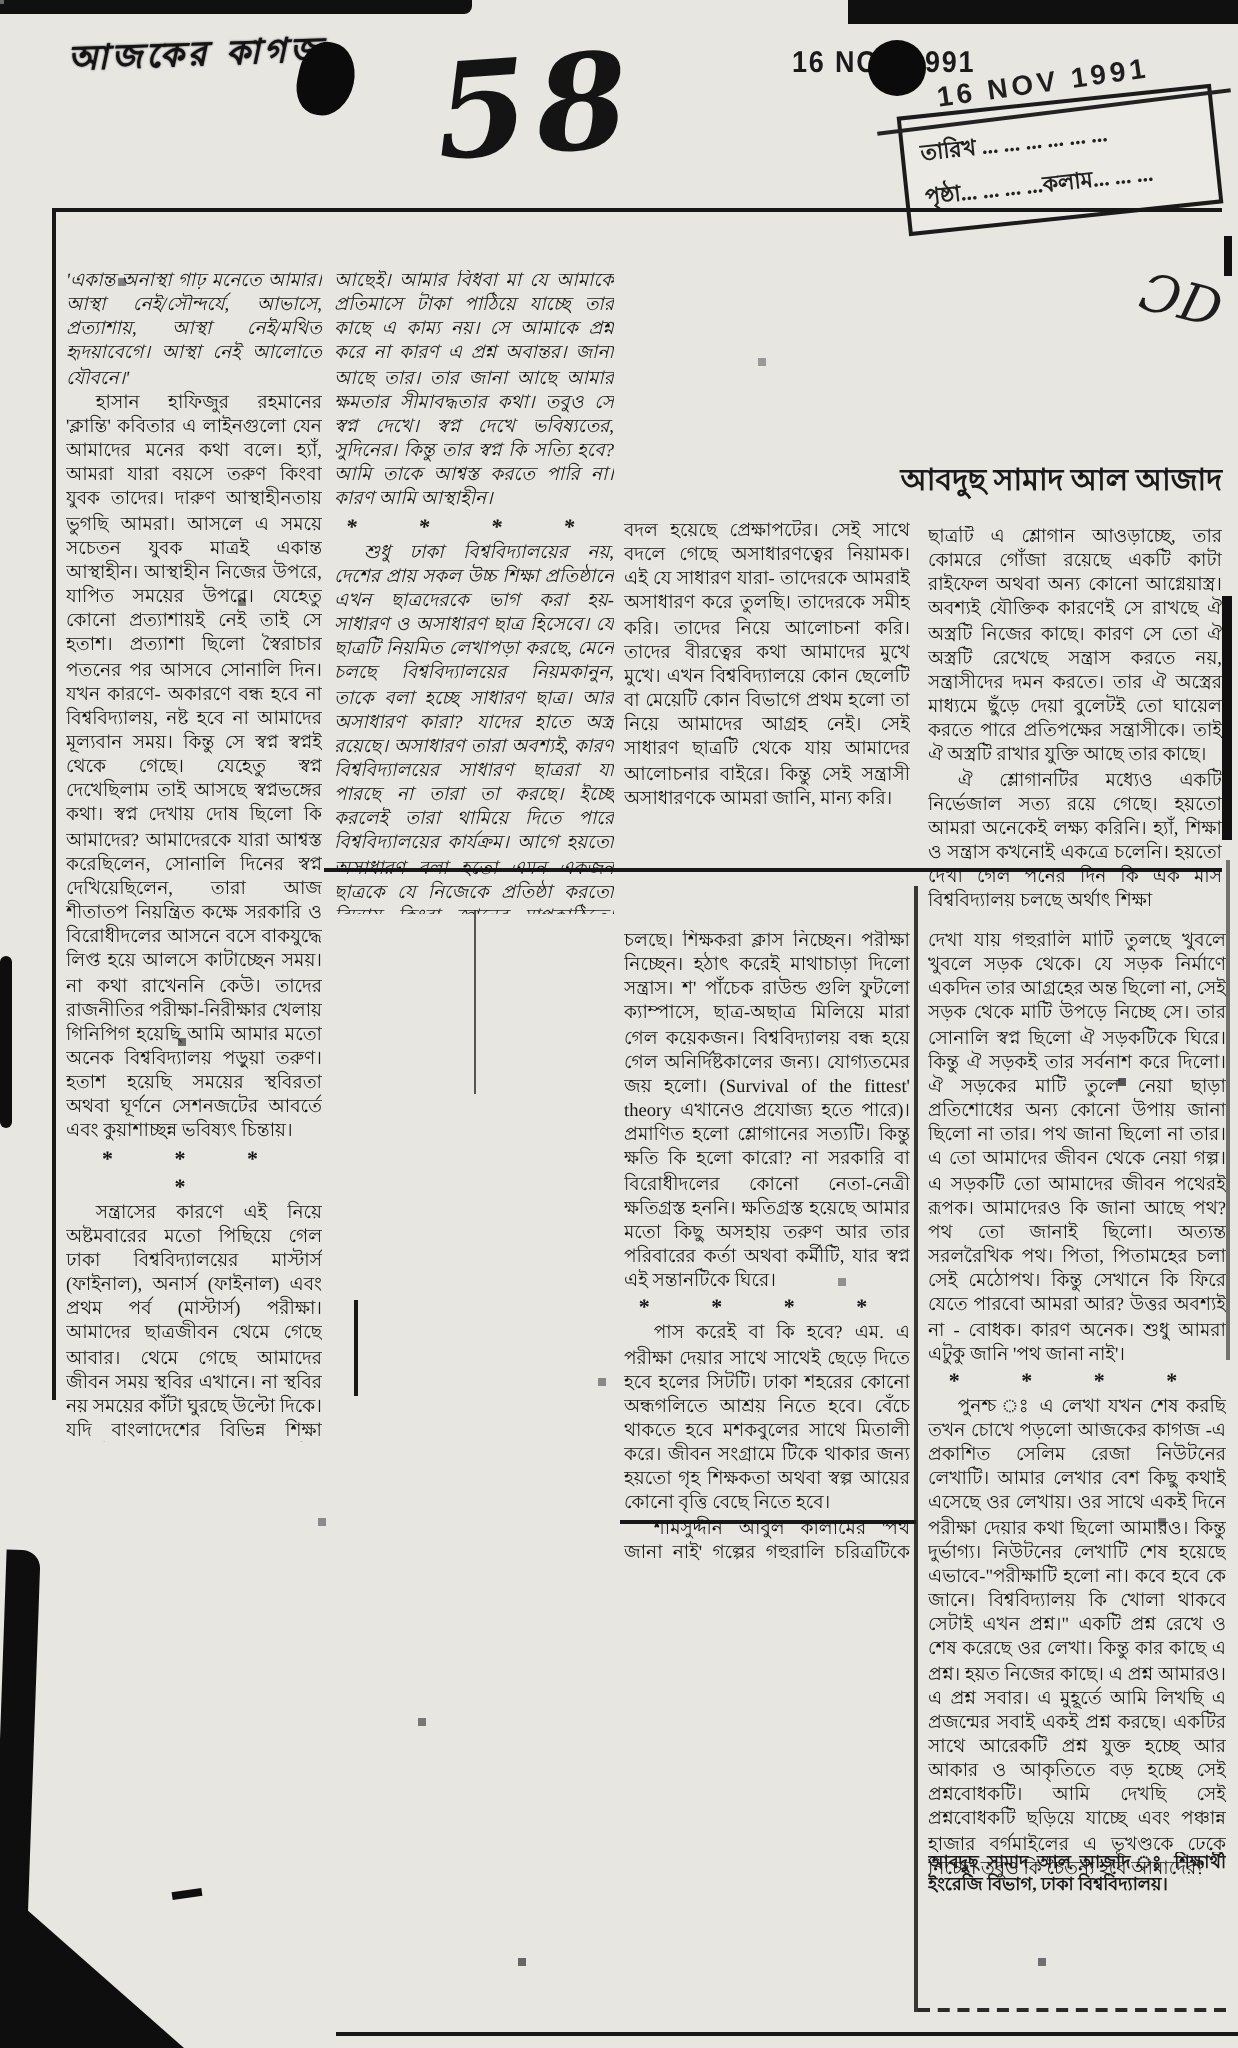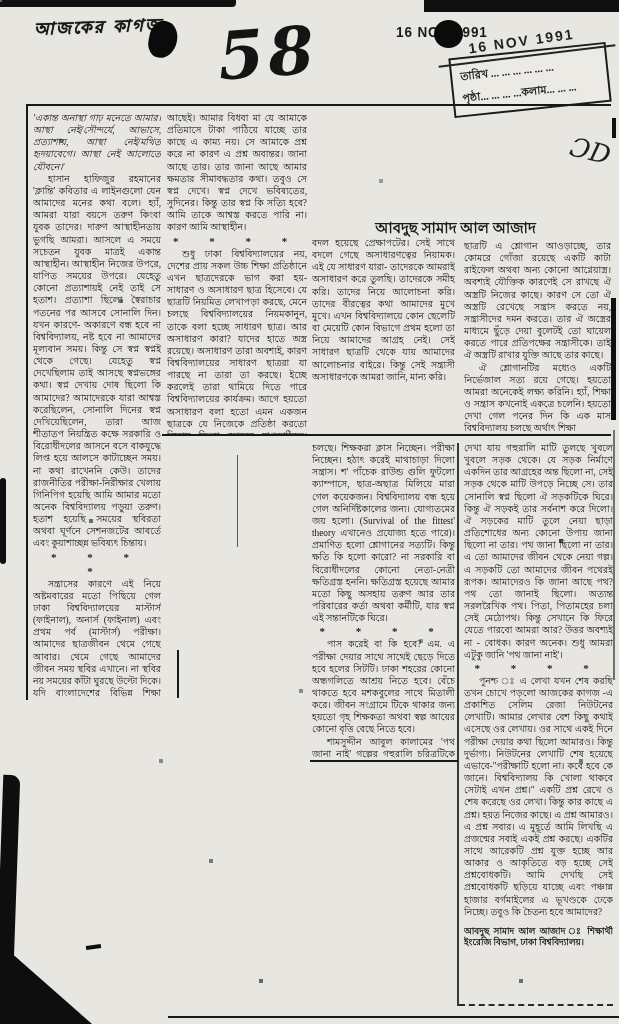--- a/index.html
+++ b/index.html
@@ -32,25 +32,25 @@
   #stamp-strike{position:absolute;left:438px;top:55px;width:178px;height:2px;background:#232323;transform:rotate(-7deg);}
   #margin-scribble{position:absolute;left:570px;top:136px;font-size:26px;transform:rotate(14deg);color:#1d1d1d;}
   
   .rule{position:absolute;background:#181818;}
   #kicker-box{position:absolute;left:300px;top:108px;width:309px;height:38px;border:2px solid #111;
     box-sizing:border-box;padding:3px;}
   #kicker-bar{width:100%;height:100%;background:#0b0b0b;color:#efeeea;display:flex;
     align-items:center;justify-content:center;font-size:15px;letter-spacing:1px;}
   #headline{position:absolute;left:300px;top:146px;width:311px;text-align:center;
     font-size:46px;font-weight:bold;line-height:1.25;white-space:nowrap;}
-  #byline{position:absolute;left:300px;top:216px;width:311px;text-align:center;
+  #byline{position:absolute;left:300px;top:228px;width:311px;text-align:right;
     font-size:15px;font-weight:bold;}
   
   .col{position:absolute;font-size:9.3px;line-height:12.15px;text-align:justify;
-    overflow:hidden;color:#161616;}
+    overflow:hidden;color:#161616;margin-top:23px;}
   .col p{margin:0;text-indent:1.6em;}
   .col p.noindent{text-indent:0;}
   .col p.quote{text-indent:0;font-style:italic;}
   .sep{text-align:center;text-indent:0 !important;letter-spacing:14px;font-weight:bold;
     font-size:11px;line-height:14px;}
   #footer-note{position:absolute;left:464px;top:926px;width:149px;font-size:8.9px;
     line-height:11.4px;font-weight:bold;text-align:justify;overflow:hidden;height:82px;}
   #footer-note p{margin:0;text-indent:0;}
 </style>
 </head>
@@ -94,21 +94,21 @@
 
   <div id="byline">আবদুছ সামাদ আল আজাদ</div>
 
   <div class="col" style="left:33px;top:112px;width:128px;height:586px;">
     <p class="quote">'একান্ত অনাস্থা গাঢ় মনেতে আমার। আস্থা নেই/সৌন্দর্যে, আভাসে, প্রত্যাশায়, আস্থা নেই/মথিত হৃদয়াবেগে। আস্থা নেই আলোতে যৌবনে।'</p>
     <p>হাসান হাফিজুর রহমানের 'ক্লান্তি' কবিতার এ লাইনগুলো যেন আমাদের মনের কথা বলে। হ্যাঁ, আমরা যারা বয়সে তরুণ কিংবা যুবক তাদের। দারুণ আস্থাহীনতায় ভুগছি আমরা। আসলে এ সময়ে সচেতন যুবক মাত্রই একান্ত আস্থাহীন। আস্থাহীন নিজের উপরে, যাপিত সময়ের উপরে। যেহেতু কোনো প্রত্যাশায়ই নেই তাই সে হতাশ। প্রত্যাশা ছিলো স্বৈরাচার পতনের পর আসবে সোনালি দিন। যখন কারণে- অকারণে বন্ধ হবে না বিশ্ববিদ্যালয়, নষ্ট হবে না আমাদের মূল্যবান সময়। কিন্তু সে স্বপ্ন স্বপ্নই থেকে গেছে। যেহেতু স্বপ্ন দেখেছিলাম তাই আসছে স্বপ্নভঙ্গের কথা। স্বপ্ন দেখায় দোষ ছিলো কি আমাদের? আমাদেরকে যারা আশ্বস্ত করেছিলেন, সোনালি দিনের স্বপ্ন দেখিয়েছিলেন, তারা আজ শীতাতপ নিয়ন্ত্রিত কক্ষে সরকারি ও বিরোধীদলের আসনে বসে বাকযুদ্ধে লিপ্ত হয়ে আলসে কাটাচ্ছেন সময়। না কথা রাখেননি কেউ। তাদের রাজনীতির পরীক্ষা-নিরীক্ষার খেলায় গিনিপিগ হয়েছি আমি আমার মতো অনেক বিশ্ববিদ্যালয় পড়ুয়া তরুণ। হতাশ হয়েছি সময়ের স্থবিরতা অথবা ঘূর্ণনে সেশনজটের আবর্তে এবং কুয়াশাচ্ছন্ন ভবিষ্যৎ চিন্তায়।</p>
     <p class="sep">* * * *</p>
     <p>সন্ত্রাসের কারণে এই নিয়ে অষ্টমবারের মতো পিছিয়ে গেল ঢাকা বিশ্ববিদ্যালয়ের মাস্টার্স (ফাইনাল), অনার্স (ফাইনাল) এবং প্রথম পর্ব (মাস্টার্স) পরীক্ষা। আমাদের ছাত্রজীবন থেমে গেছে আবার। থেমে গেছে আমাদের জীবন সময় স্থবির এখানে। না স্থবির নয় সময়ের কাঁটা ঘুরছে উল্টো দিকে। যদি বাংলাদেশের বিভিন্ন শিক্ষা প্রতিষ্ঠানের পঞ্চাশ হাজার শিক্ষার্থীর (সঠিক হিসেব জানা নেই) প্রত্যেকে দুই বছর করে পিছিয়ে পড়ে, তবে জাতি পিছিয়ে পড়ছে এক লক্ষ বছর। এদের পেছনে সরকারের তথা জনগণের খরচের ব্যাপারটাকে হিসাবের বাইরে রাখা চলে না। আর প্রতিটি ছাত্রের পরিবারের ভোগান্তি তো</p>
   </div>
 
-  <div class="col" style="left:167px;top:112px;width:140px;height:322px;">
+  <div class="col" style="left:167px;top:112px;width:140px;height:322px;font-style:italic;">
     <p class="noindent">আছেই। আমার বিধবা মা যে আমাকে প্রতিমাসে টাকা পাঠিয়ে যাচ্ছে তার কাছে এ কাম্য নয়। সে আমাকে প্রশ্ন করে না কারণ এ প্রশ্ন অবান্তর। জানা আছে তার। তার জানা আছে আমার ক্ষমতার সীমাবদ্ধতার কথা। তবুও সে স্বপ্ন দেখে। স্বপ্ন দেখে ভবিষ্যতের, সুদিনের। কিন্তু তার স্বপ্ন কি সত্যি হবে? আমি তাকে আশ্বস্ত করতে পারি না। কারণ আমি আস্থাহীন।</p>
     <p class="sep">* * * *</p>
     <p>শুধু ঢাকা বিশ্ববিদ্যালয়ের নয়, দেশের প্রায় সকল উচ্চ শিক্ষা প্রতিষ্ঠানে এখন ছাত্রদেরকে ভাগ করা হয়- সাধারণ ও অসাধারণ ছাত্র হিসেবে। যে ছাত্রটি নিয়মিত লেখাপড়া করছে, মেনে চলছে বিশ্ববিদ্যালয়ের নিয়মকানুন, তাকে বলা হচ্ছে সাধারণ ছাত্র। আর অসাধারণ কারা? যাদের হাতে অস্ত্র রয়েছে। অসাধারণ তারা অবশ্যই, কারণ বিশ্ববিদ্যালয়ের সাধারণ ছাত্ররা যা পারছে না তারা তা করছে। ইচ্ছে করলেই তারা থামিয়ে দিতে পারে বিশ্ববিদ্যালয়ের কার্যক্রম। আগে হয়তো অসাধারণ বলা হতো এমন একজন ছাত্রকে যে নিজেকে প্রতিষ্ঠা করতো বিদ্যায় কিংবা জ্ঞানের মাপকাঠিতে। এখন সময় বদলেছে।</p>
   </div>
 
   <div class="col" style="left:312px;top:237px;width:143px;height:192px;">
     <p class="noindent">বদল হয়েছে প্রেক্ষাপটের। সেই সাথে বদলে গেছে অসাধারণত্বের নিয়ামক। এই যে সাধারণ যারা- তাদেরকে আমরাই অসাধারণ করে তুলছি। তাদেরকে সমীহ করি। তাদের নিয়ে আলোচনা করি। তাদের বীরত্বের কথা আমাদের মুখে মুখে। এখন বিশ্ববিদ্যালয়ে কোন ছেলেটি বা মেয়েটি কোন বিভাগে প্রথম হলো তা নিয়ে আমাদের আগ্রহ নেই। সেই সাধারণ ছাত্রটি থেকে যায় আমাদের আলোচনার বাইরে। কিন্তু সেই সন্ত্রাসী অসাধারণকে আমরা জানি, মান্য করি।</p>
   </div>
 
   <div class="col" style="left:464px;top:240px;width:147px;height:192px;">

